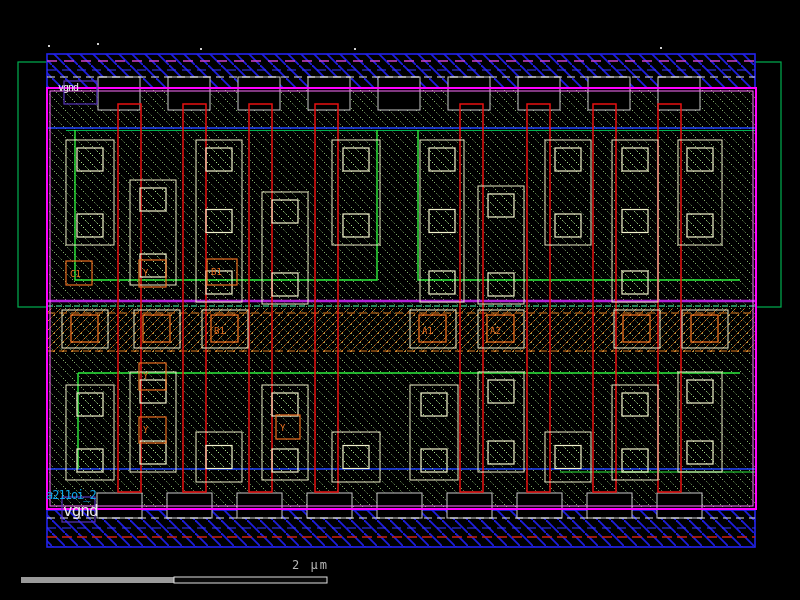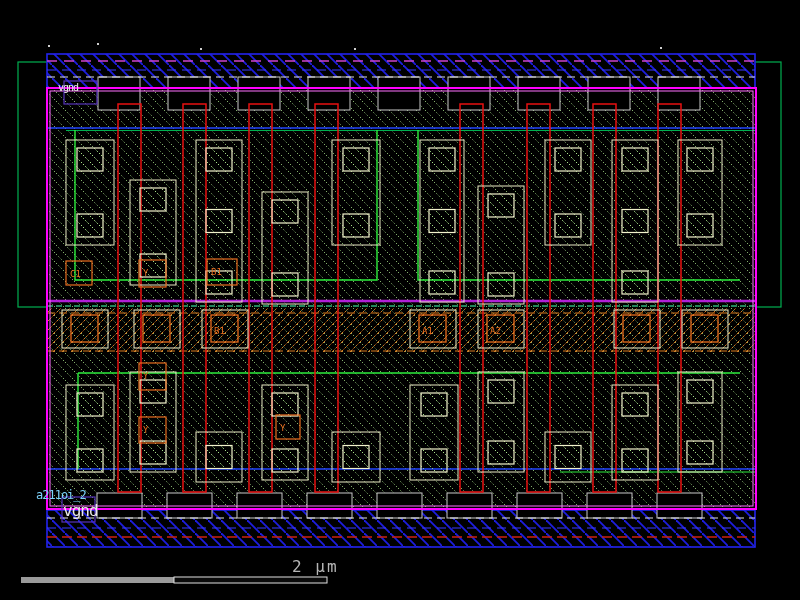--- a/index.html
+++ b/index.html
@@ -2,22 +2,22 @@
 <html><head>
 <meta charset="utf-8">
 <style>
   html,body{margin:0;padding:0;background:#000;}
   body{width:800px;height:600px;position:relative;overflow:hidden;}
   #layout-svg{position:absolute;left:0;top:0;}
   .lbl{position:absolute;font-family:"DejaVu Sans Mono","Liberation Mono",monospace;
        white-space:pre;line-height:1;letter-spacing:-1px;}
   .lbl-vpwr{left:58px;top:83px;font-size:10px;color:#e8e8e8;}
   .lbl-vgnd{left:63px;top:503px;font-size:16px;color:#e8e8e8;}
-  .lbl-inst{left:36px;top:489px;font-size:12px;color:#7dd3fc;}
-  .lbl-scale{left:292px;top:559px;font-size:16px;color:#b5b5b5;letter-spacing:2px;}
+  .lbl-inst{left:46px;top:489px;font-size:12px;color:#0ea5e9;}
+  .lbl-scale{left:292px;top:559px;font-size:12px;color:#b5b5b5;letter-spacing:2px;}
 </style>
 </head>
 <body>
 
 <svg id="layout-svg" width="800" height="600" viewBox="0 0 800 600">
     <defs>
     <pattern id="hBlue" width="13" height="13" patternUnits="userSpaceOnUse">
       <path d="M0,0 L13,13" stroke="#1d1de0" stroke-width="1.8"></path>
       </pattern>
     <pattern id="hGreen" width="9" height="9" patternUnits="userSpaceOnUse">

